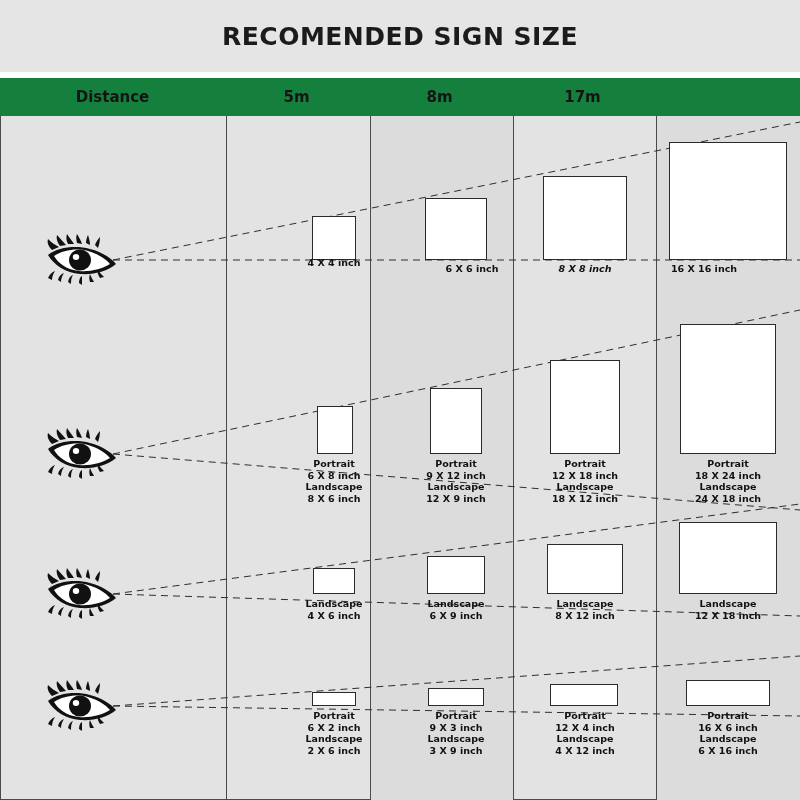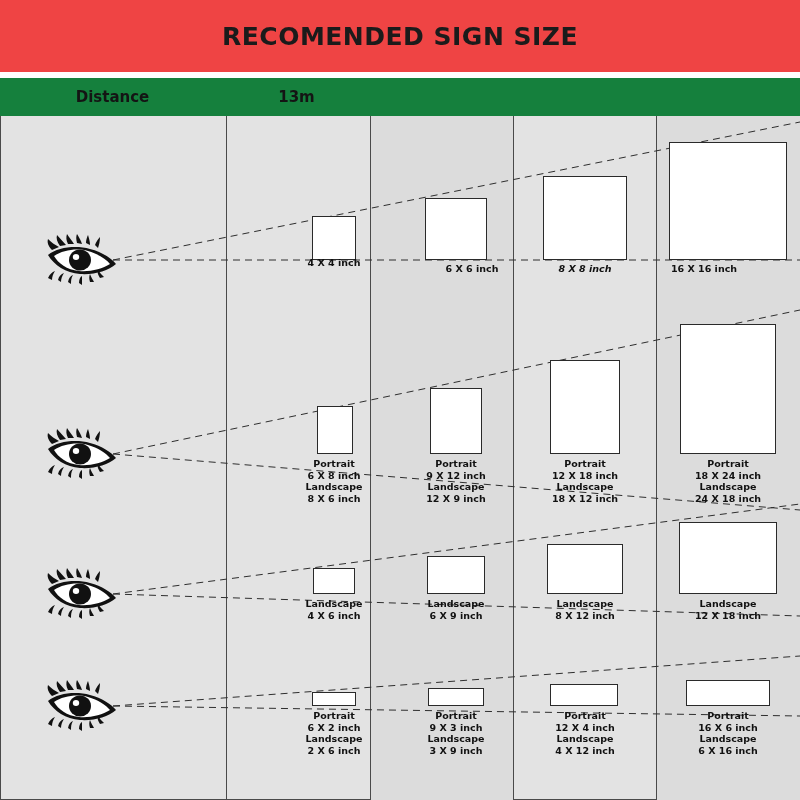--- a/index.html
+++ b/index.html
@@ -15,21 +15,21 @@
     font-family: "DejaVu Sans", sans-serif;
     overflow: hidden;
   }
   
   #title-bar {
     position: absolute;
     left: 0;
     top: 0;
     width: 800px;
     height: 72px;
-    background: #ef4444;
+    background: #e5e5e5;
     display: flex;
     align-items: center;
     justify-content: center;
   }
   #title-text {
     font-size: 25px;
     font-weight: bold;
     color: #1b1b1b;
     letter-spacing: 0.5px;
     text-align: center;
@@ -117,21 +117,23 @@
 <body>
 
 <div id="page">
 
   <div id="title-bar">
     <div id="title-text">RECOMENDED SIGN SIZE</div>
   </div>
 
   <div id="header-row">
     <div class="hdr-cell hdr-distance">Distance</div>
-    <div class="hdr-cell hdr-col">13m</div>
+    <div class="hdr-cell hdr-col">5m</div>
+    <div class="hdr-cell hdr-col">8m</div>
+    <div class="hdr-cell hdr-col">17m</div>
   </div>
 
   <div id="grid">
 
     <div class="col-shade" style="left:369px; width:143px;"></div>
     <div class="col-shade" style="left:655px; width:144px;"></div>
 
     <div class="vline" style="left:225px;"></div>
     <div class="vline" style="left:369px;"></div>
     <div class="vline" style="left:512px;"></div>

